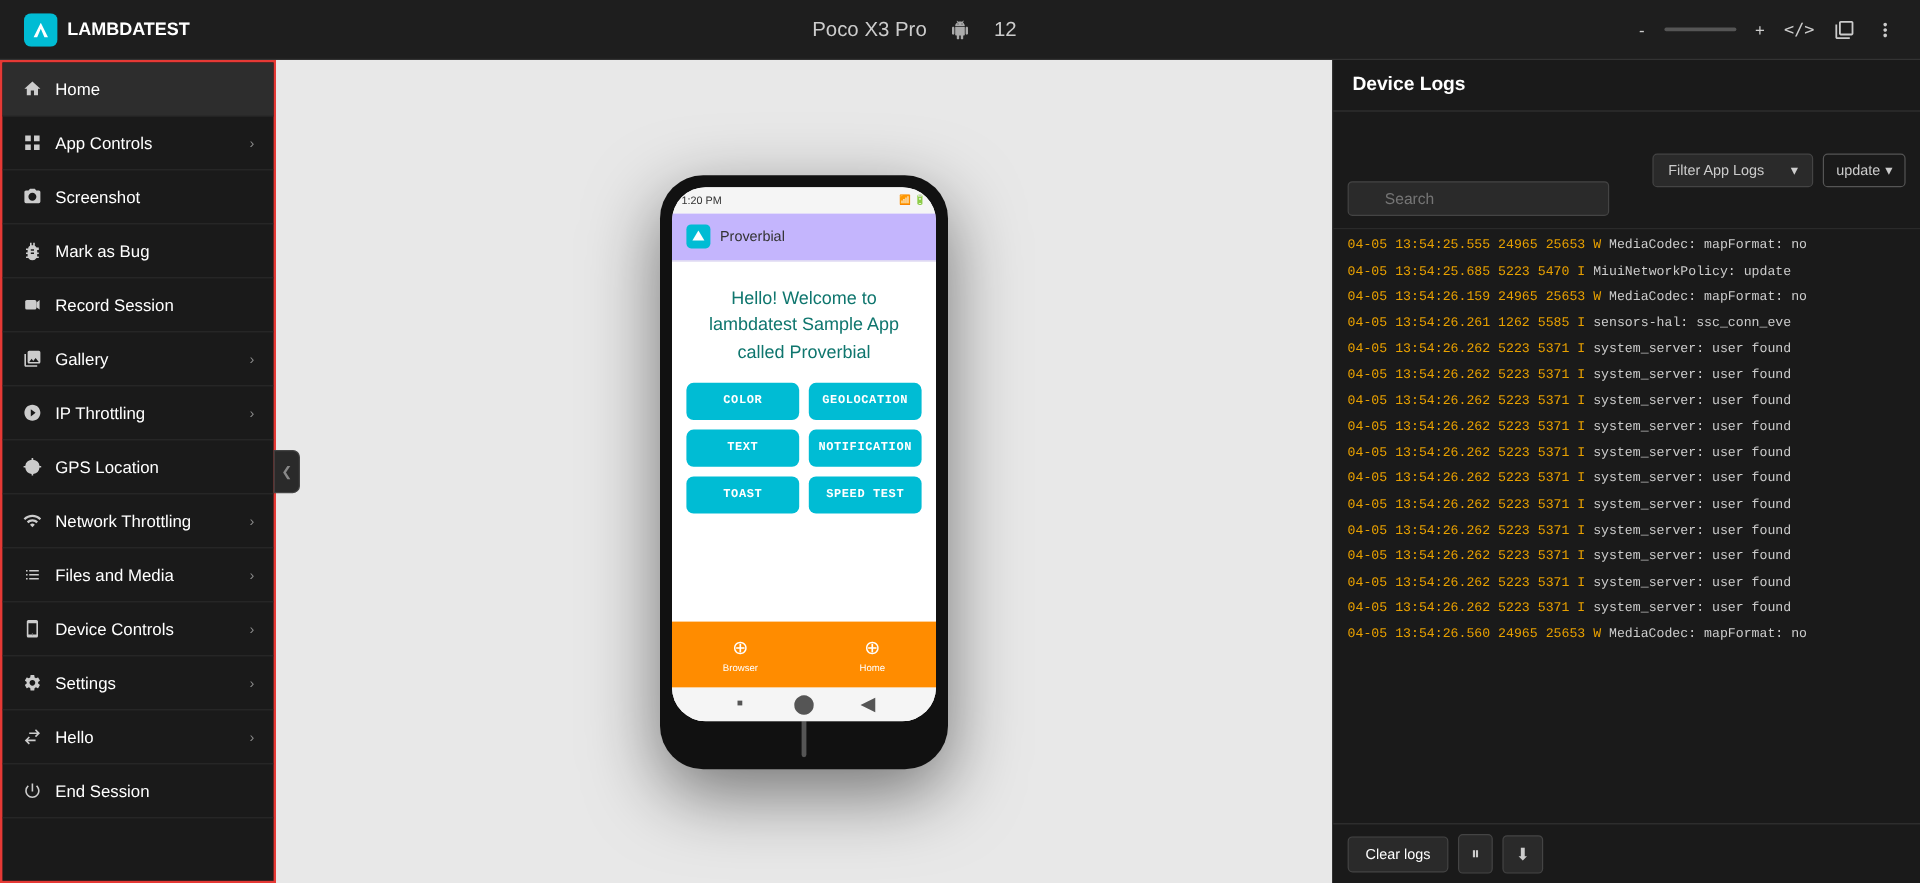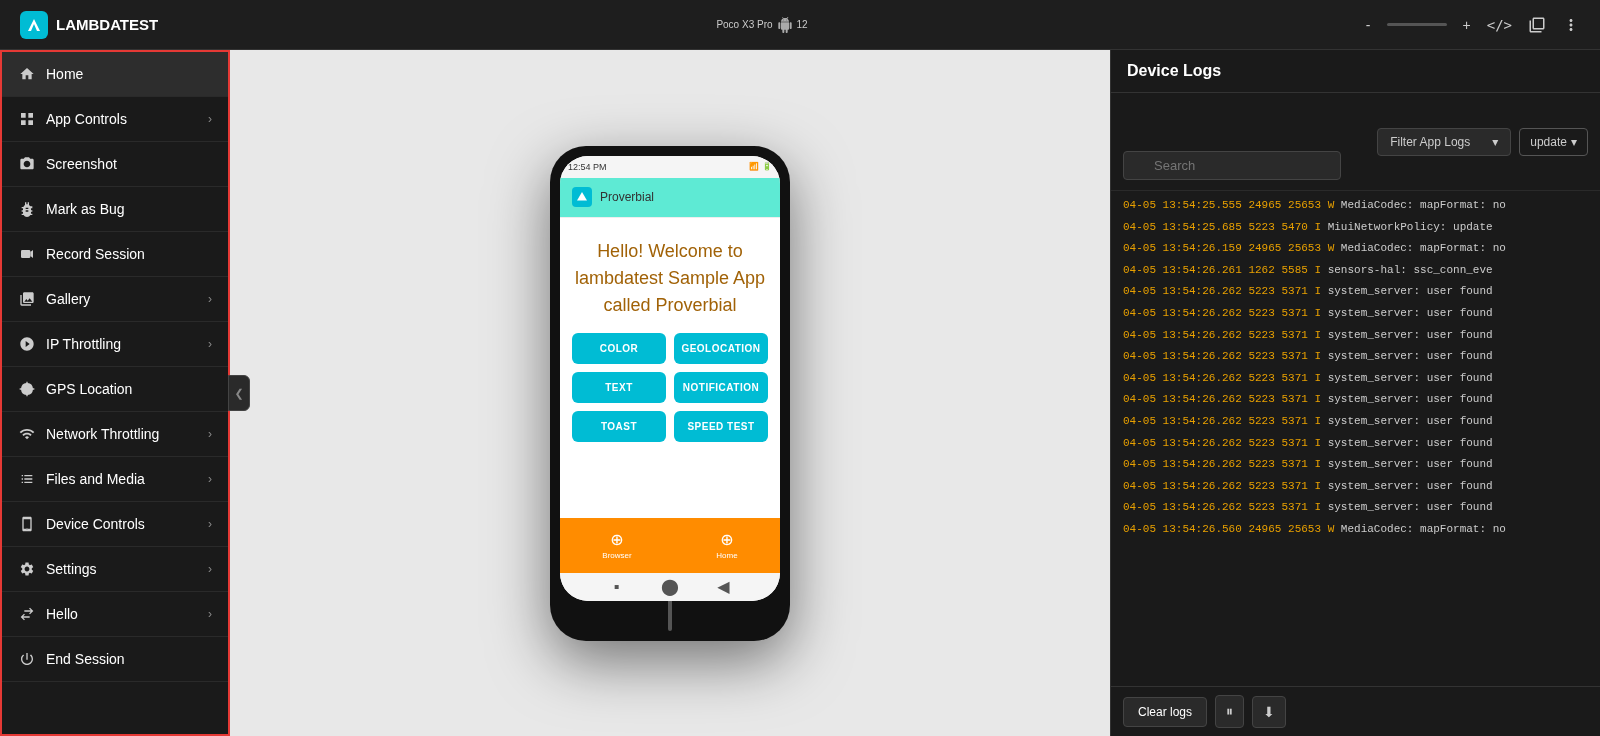--- a/index.html
+++ b/index.html
@@ -7,21 +7,21 @@
 
     
     #topbar {
       display: flex; align-items: center; justify-content: space-between;
       background: #1e1e1e; height: 50px; padding: 0 20px;
       border-bottom: 1px solid #333; flex-shrink: 0;
     }
     #topbar-left { display: flex; align-items: flex-end; gap: 10px; }
     #topbar-logo { display: flex; align-items: center; gap: 8px; color: #fff; font-weight: 700; font-size: 15px; }
     #topbar-logo .logo-icon { width: 28px; height: 28px; }
-    #topbar-center { display: flex; align-items: center; gap: 4px; color: #ccc; font-size: 10px; }
+    #topbar-center { display: flex; align-items: center; gap: 20px; color: #ccc; font-size: 17px; }
     #topbar-right { display: flex; align-items: center; gap: 16px; color: #ccc; font-size: 14px; }
     .topbar-action { display: flex; align-items: center; gap: 4px; cursor: pointer; color: #ccc; }
 
     
     #main { display: flex; flex: 1; overflow: hidden; }
 
     
     #sidebar {
       width: 230px; background: #1a1a1a; border-right: 2px solid #e53935;
       display: flex; flex-direction: column; flex-shrink: 0; overflow-y: auto;
@@ -47,35 +47,35 @@
       position: relative;
     }
     .phone-inner {
       background: #fff; border-radius: 28px; overflow: hidden; position: relative;
     }
     .phone-status-bar {
       background: #f5f5f5; height: 22px; display: flex; align-items: center;
       justify-content: space-between; padding: 0 8px; font-size: 9px; color: #333;
     }
     .phone-app-bar {
-      background: #5eead4; height: 40px; display: flex; align-items: center;
+      background: #c4b5fd; height: 40px; display: flex; align-items: center;
       padding: 0 12px; border-bottom: 1px solid #eee; gap: 8px;
     }
     .phone-app-bar .app-logo { width: 20px; height: 20px; background: #00bcd4; border-radius: 4px; display: flex; align-items: center; justify-content: center; }
     .phone-app-bar .app-title { font-size: 12px; color: #333; font-weight: 500; }
     .phone-content {
       padding: 20px 12px; text-align: center; min-height: 300px;
       display: flex; flex-direction: column; align-items: center; gap: 14px;
     }
-    .phone-welcome-text { font-size: 18px; color: #a16207; line-height: 1.5; }
+    .phone-welcome-text { font-size: 15px; color: #0f766e; line-height: 1.5; }
     .phone-buttons-grid { display: grid; grid-template-columns: 1fr 1fr; gap: 8px; width: 100%; }
     .phone-btn {
       background: #00bcd4; color: #fff; border: none; border-radius: 6px;
       padding: 10px 6px; font-size: 10px; font-weight: 600; letter-spacing: 0.5px;
-      cursor: pointer; text-transform: uppercase;
+      cursor: pointer; text-transform: uppercase; font-family: Liberation Mono, monospace;
     }
     .phone-bottom-bar {
       background: #ff8c00; height: 55px; display: flex; align-items: center;
       justify-content: space-around;
     }
     .phone-bottom-icon { display: flex; flex-direction: column; align-items: center; gap: 2px; color: #fff; font-size: 8px; }
     .phone-nav-bar {
       background: #f5f5f5; height: 28px; display: flex; align-items: center;
       justify-content: space-around; padding: 0 30px;
     }
@@ -347,21 +347,21 @@
     </div>
 
   <div id="collapse-btn">❮</div>
 
   <div id="device-area">
     <div>
       <div class="phone-outer">
         <div class="phone-inner">
 
           <div class="phone-status-bar">
-            <span>12:54 PM</span>
+            <span>1:20 PM</span>
             <span style="display:flex;gap:3px;align-items:center;font-size:8px;">
               <span>📶</span>
                 <span>🔋</span>
             </span>
           </div>
 
           <div class="phone-app-bar">
             <div class="app-logo">
               <svg width="12" height="12" viewBox="0 0 24 24" fill="white">
                 <path d="M12 2L2 19h20L12 2z"></path>

